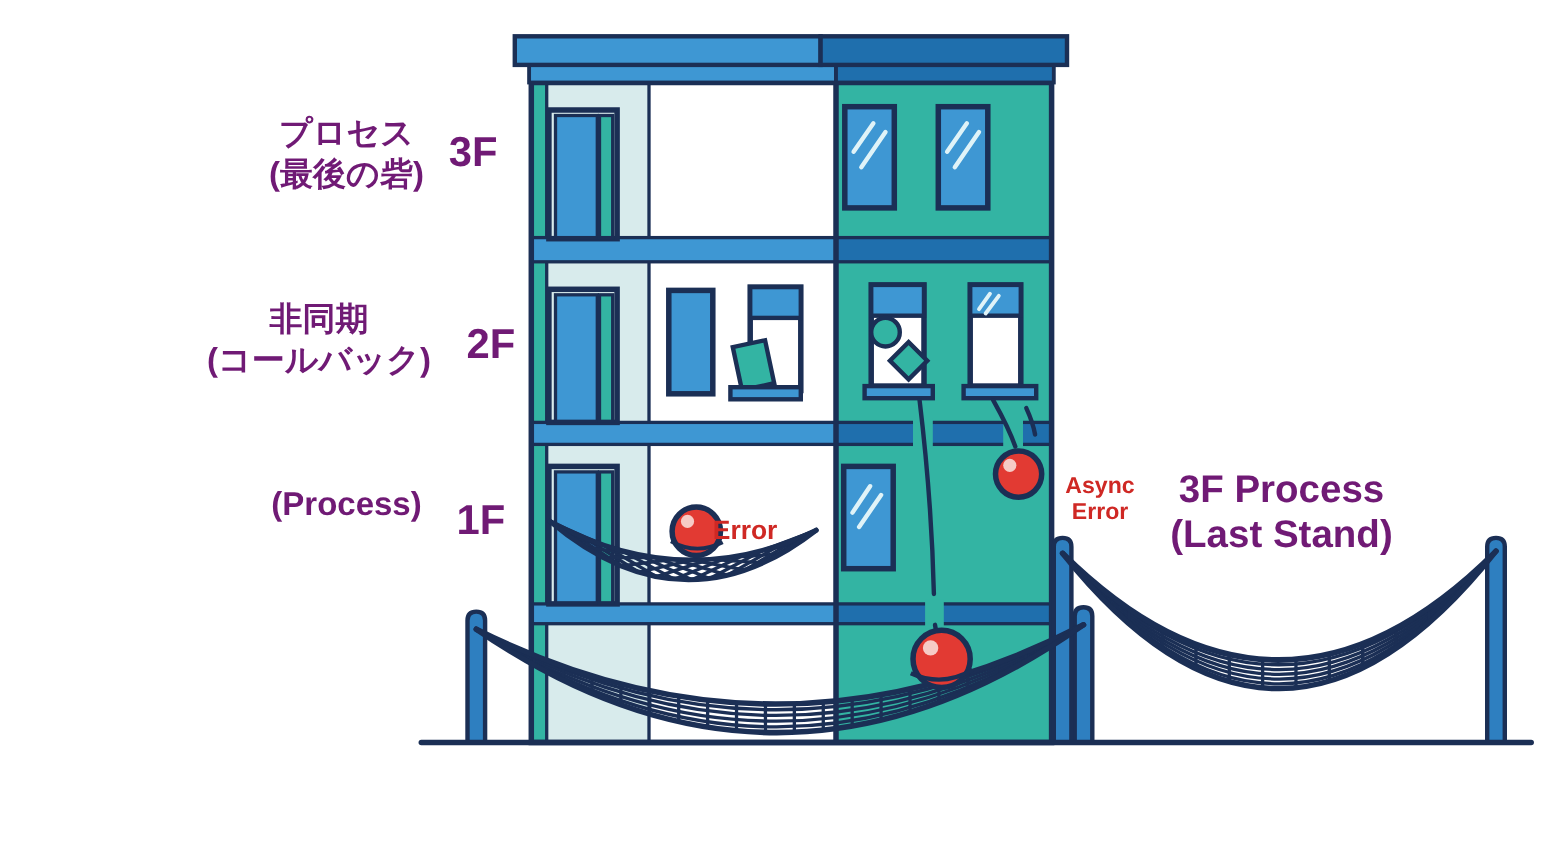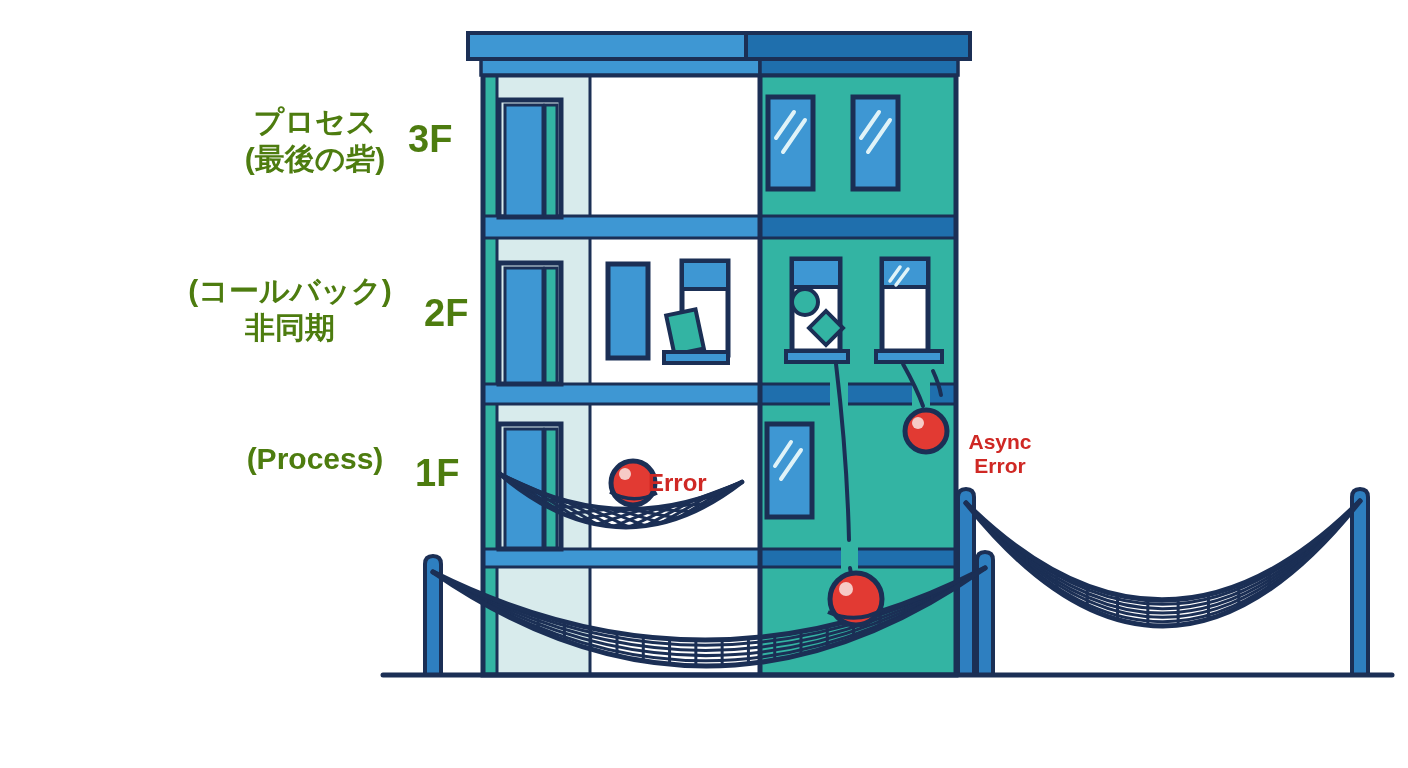--- a/index.html
+++ b/index.html
@@ -1,19 +1,19 @@
 <!DOCTYPE html>
 <html><head>
 <meta charset="utf-8">
 <style>
   html,body{margin:0;padding:0;background:#ffffff;}
   #stage{position:relative;width:1408px;height:768px;background:#ffffff;overflow:hidden;
          font-family:"Liberation Sans",sans-serif;}
   #scene{position:absolute;left:0;top:0;}
-  .lbl{position:absolute;font-weight:bold;color:#4d7c0f;text-align:center;}
+  .lbl{position:absolute;font-weight:bold;color:#701a75;text-align:center;}
   .jp-block{font-size:30px;line-height:37px;}
   .floor-num{font-size:38px;}
   .red{color:#cf2824;margin-top:32px;}
   .error-lbl{font-size:24px;}
   .async-lbl{font-size:21px;line-height:24px;}
   .process-lbl{font-size:35px;line-height:41px;}
   .crash-en{font-size:34px;line-height:38px;}
   .crash-jp{font-size:29px;line-height:34px;}
 </style>
 </head>
@@ -231,32 +231,36 @@
   <line x1="383" y1="675" x2="1392" y2="675" stroke="#1b2f55" stroke-width="5" stroke-linecap="round"></line>
 </svg>
 
   <div class="lbl jp-block" style="left:170px;top:103px;width:290px;">
     <div>プロセス</div>
     <div>(最後の砦)</div>
   </div>
   <div class="lbl floor-num" style="left:408px;top:118px;">3F</div>
 
   <div class="lbl jp-block" style="left:135px;top:272px;width:310px;">
+    <div>非同期</div>
     <div>(コールバック)</div>
-    <div>非同期</div>
   </div>
   <div class="lbl floor-num" style="left:424px;top:292px;">2F</div>
 
   <div class="lbl jp-block" style="left:170px;top:440px;width:290px;">
     <div>(Process)</div>
   </div>
   <div class="lbl floor-num" style="left:415px;top:452px;text-align:right;">1F</div>
 
   <div class="lbl red error-lbl" style="left:648px;top:437px;">Error</div>
 
   <div class="lbl red async-lbl" style="left:958px;top:398px;width:84px;">
     <div>Async</div>
     <div>Error</div>
   </div>
 
+  <div class="lbl process-lbl" style="left:1020px;top:424px;width:290px;">
+    <div>3F Process</div>
+    <div>(Last Stand)</div>
+  </div>
 
 
 </div>
 
 </body></html>

